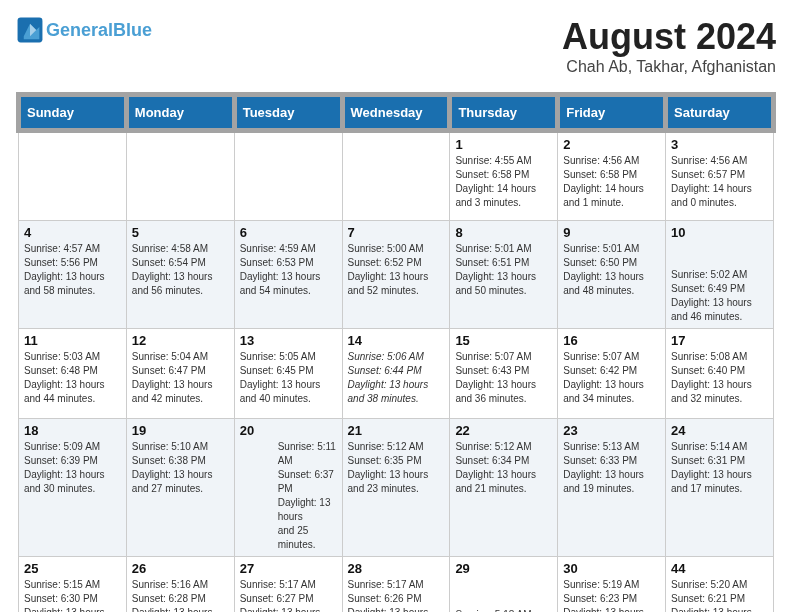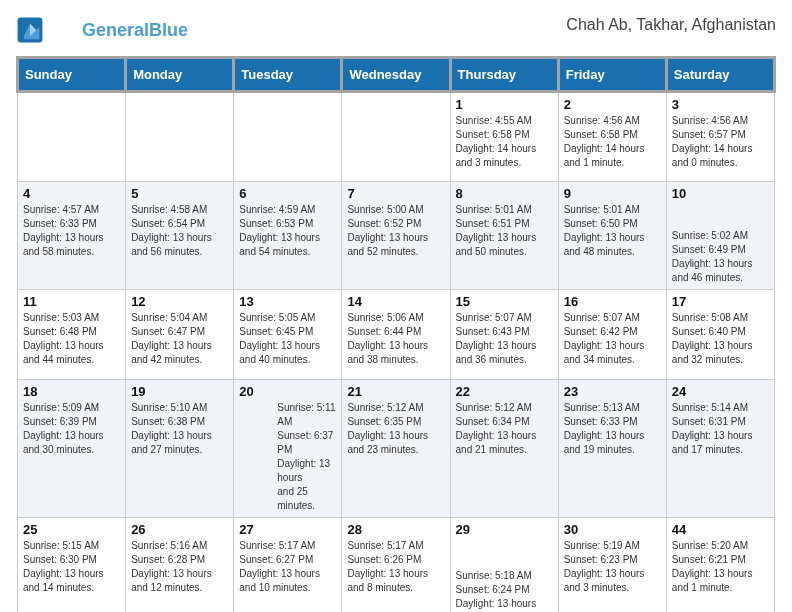--- a/index.html
+++ b/index.html
@@ -7,21 +7,20 @@
       font-family: Arial, sans-serif;
       background: #fff;
       width: 792px;
       min-height: 612px;
       padding: 16px;
     }
     .header-logo {
       display: flex;
       align-items: center;
       margin-bottom: 4px;
-      gap: 36px;
     }
     .logo-text {
       font-size: 18px;
       font-weight: bold;
       color: #2c5f8a;
       line-height: 1;
     }
     .logo-text span {
       color: #4a9fd4;
     }
@@ -55,21 +54,21 @@
       border-collapse: collapse;
       table-layout: fixed;
     }
     thead th {
       background-color: #1a6faf;
       color: #fff;
       text-align: left;
       padding: 8px 6px;
       font-size: 13px;
       font-weight: bold;
-      border: 3px solid #a3a3a3;
+      border: 5px solid #a3a3a3;
     }
     tbody td {
       vertical-align: top;
       border: 1px solid #ccc;
       padding: 4px 5px;
       font-size: 10.5px;
       color: #333;
       height: 90px;
     }
     tbody tr:nth-child(even) td {
@@ -103,20 +102,21 @@
       <polygon points="10,26 18,10 26,18 30,14 30,30 10,30" fill="#4a9fd4"></polygon>
       <polygon points="18,10 26,18 18,26" fill="#fff" opacity="0.5"></polygon>
     </svg>
     <div>
       <div class="logo-text">
         <span>General</span><span style="color:#4a9fd4">Blue</span>
       </div>
     </div>
   </div>
   <div class="title-section">
+    <div class="month-year">August 2024</div>
     <div class="location">Chah Ab, Takhar, Afghanistan</div>
   </div>
 </div>
 
 <table>
   <thead>
     <tr id="header-row">
     <th>Sunday</th>
         <th>Monday</th>
         <th>Tuesday</th>
@@ -151,21 +151,21 @@
           <div class="day-info" style="white-space: pre-line;">Sunrise: 4:56 AM
 Sunset: 6:57 PM
 Daylight: 14 hours
 and 0 minutes.</div>
         </td>
       </tr>
       <tr>
         <td>
           <div class="day-number">4</div>
           <div class="day-info" style="white-space: pre-line;">Sunrise: 4:57 AM
-Sunset: 6:33 PM
+Sunset: 5:56 PM
 Daylight: 13 hours
 and 58 minutes.</div>
         </td>
         <td>
           <div class="day-number">5</div>
           <div class="day-info" style="white-space: pre-line;">Sunrise: 4:58 AM
 Sunset: 6:54 PM
 Daylight: 13 hours
 and 56 minutes.</div>
         </td>
@@ -222,21 +222,21 @@
         </td>
         <td>
           <div class="day-number">13</div>
           <div class="day-info" style="white-space: pre-line;">Sunrise: 5:05 AM
 Sunset: 6:45 PM
 Daylight: 13 hours
 and 40 minutes.</div>
         </td>
         <td>
           <div class="day-number">14</div>
-          <div class="day-info" style="white-space: pre-line;">Sunrise: 5:06 AM
+          <div class="day-info" style="white-space: pre-line; font-style: italic;">Sunrise: 5:06 AM
 Sunset: 6:44 PM
 Daylight: 13 hours
 and 38 minutes.</div>
         </td>
         <td>
           <div class="day-number">15</div>
           <div class="day-info" style="white-space: pre-line;">Sunrise: 5:07 AM
 Sunset: 6:43 PM
 Daylight: 13 hours
 and 36 minutes.</div>

